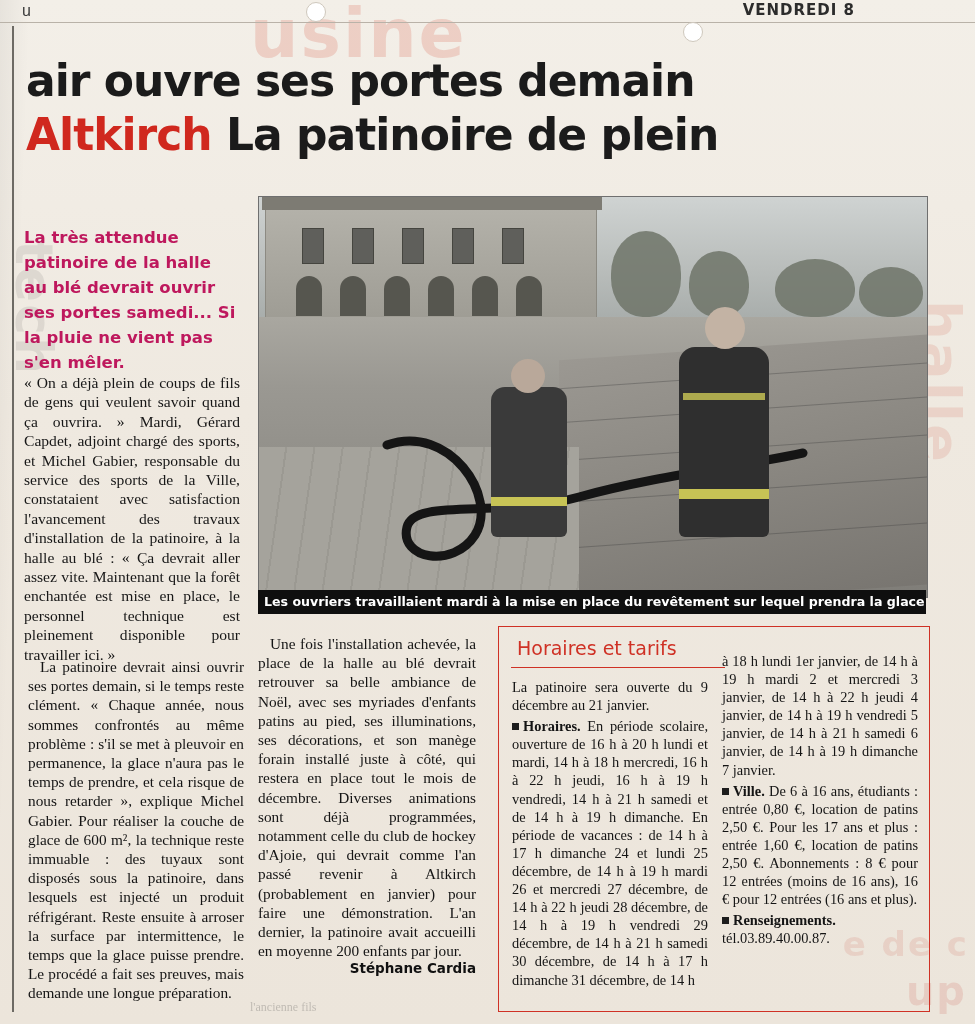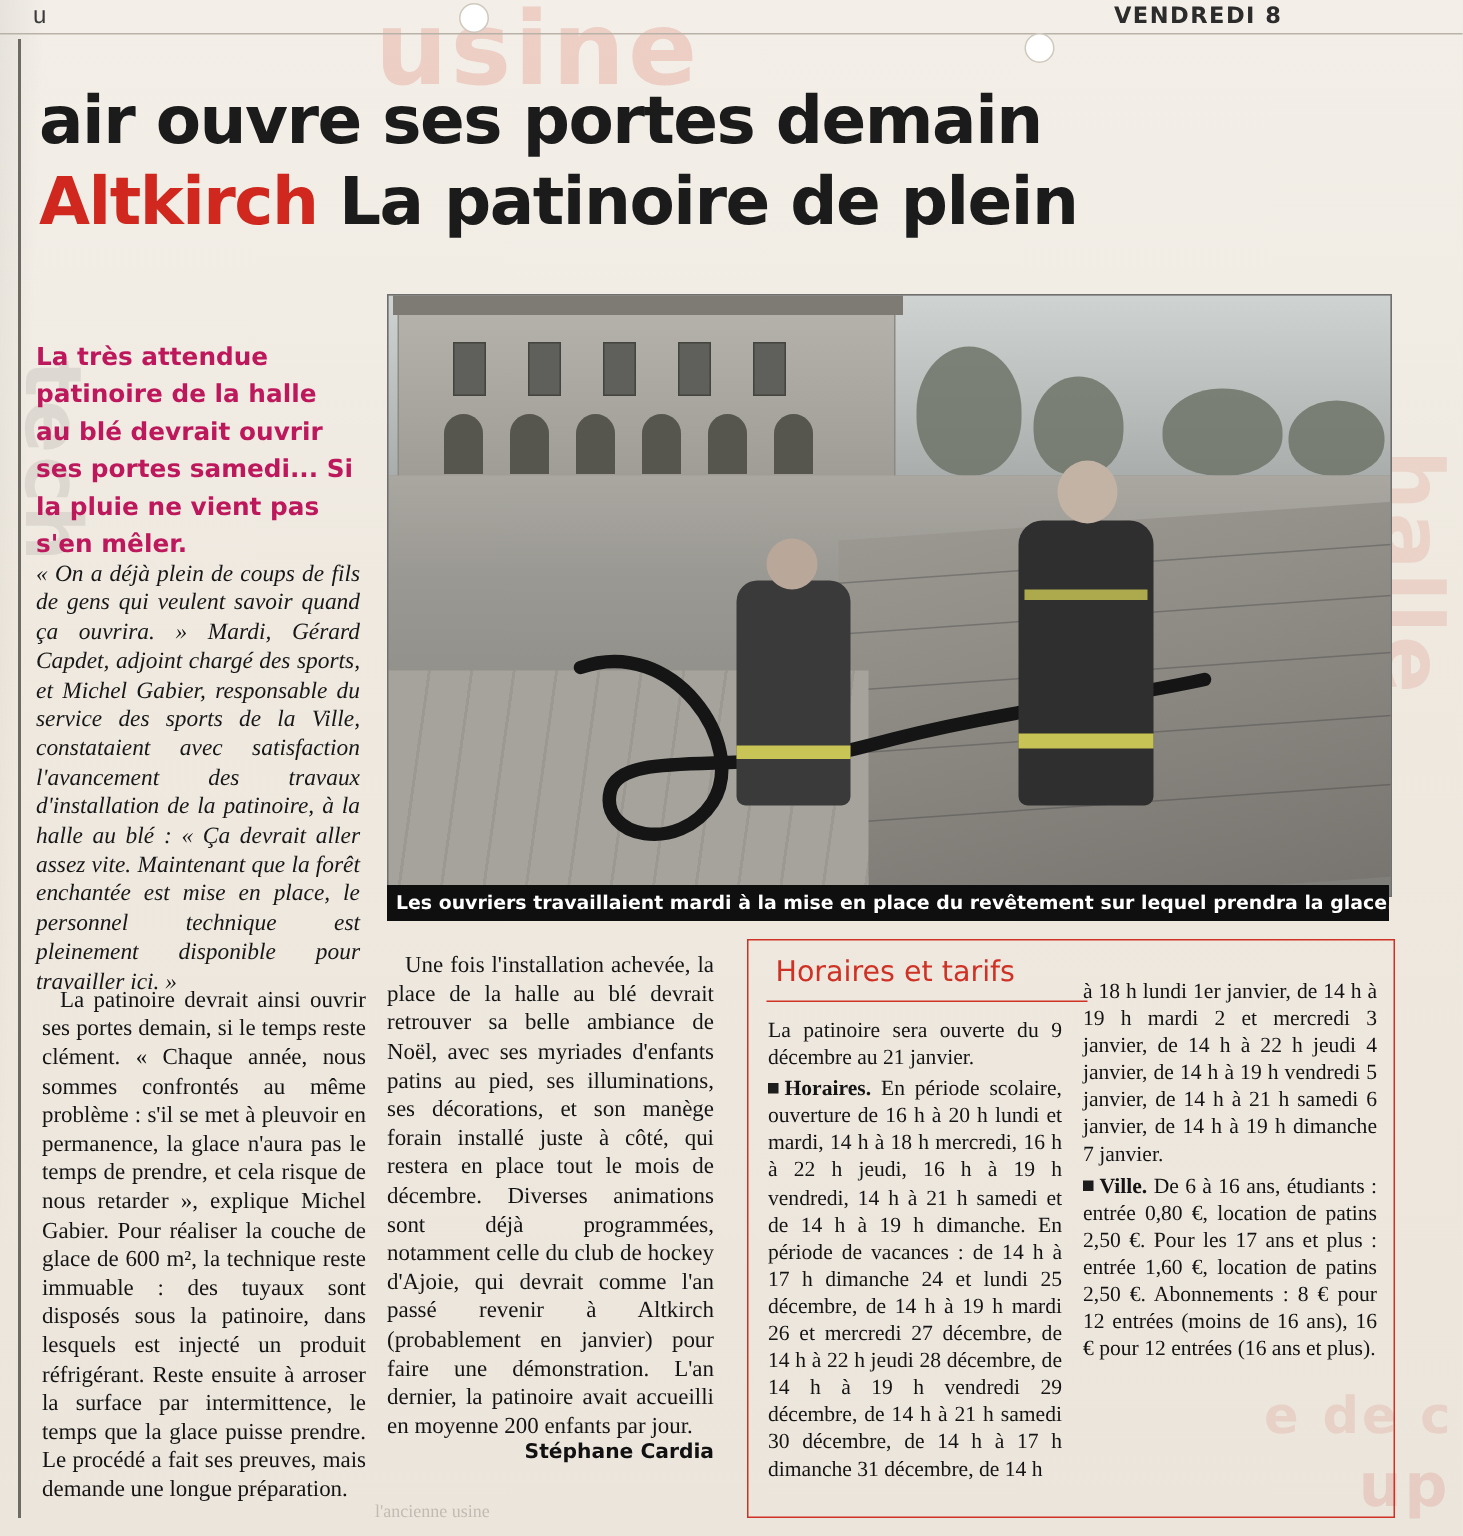--- a/index.html
+++ b/index.html
@@ -76,21 +76,20 @@
   .chapeau{
     position:absolute;left:24px;top:198px;width:212px;
     font-family:"DejaVu Sans", sans-serif;
     font-weight:bold;font-size:16.5px;line-height:25px;color:#be185d;margin-top:27px;
   }
 
   
   .pullquote{
     position:absolute;left:24px;top:373px;width:216px;
     font-size:15.6px;line-height:19.4px;color:#171717;text-align:justify;
-    font-style:italic;
   }
 
   
   .photo{
     position:absolute;left:258px;top:196px;width:668px;height:400px;
     overflow:hidden;background:#8d8f8c;border:1px solid #6f6f6f;
   }
   .sky{position:absolute;left:0;top:0;width:100%;height:120px;
     background:linear-gradient(180deg,#cfd3d2 0%,#b9bdbb 60%,#a9aeac 100%);}
   .bldg{position:absolute;left:6px;top:8px;width:330px;height:126px;
@@ -256,15 +255,19 @@
     <span>En période scolaire, ouverture de 16 h à 20 h lundi et mardi, 14 h à 18 h mercredi, 16 h à 22 h jeudi, 16 h à 19 h vendredi, 14 h à 21 h samedi et de 14 h à 19 h dimanche. En période de vacances : de 14 h à 17 h dimanche 24 et lundi 25 décembre, de 14 h à 19 h mardi 26 et mercredi 27 décembre, de 14 h à 22 h jeudi 28 décembre, de 14 h à 19 h vendredi 29 décembre, de 14 h à 21 h samedi 30 décembre, de 14 h à 17 h dimanche 31 décembre, de 14 h</span>
   </p>
 </div>
 
 <div class="boxcol bc2">
     <p style="text-indent: 0px; margin: 0px 0px 3px;">à 18 h lundi 1er janvier, de 14 h à 19 h mardi 2 et mercredi 3 janvier, de 14 h à 22 h jeudi 4 janvier, de 14 h à 19 h vendredi 5 janvier, de 14 h à 21 h samedi 6 janvier, de 14 h à 19 h dimanche 7 janvier.</p>
   <p>
     <span class="sq"></span><span class="bold">Ville.</span>
     <span>De 6 à 16 ans, étudiants : entrée 0,80 €, location de patins 2,50 €. Pour les 17 ans et plus : entrée 1,60 €, location de patins 2,50 €. Abonnements : 8 € pour 12 entrées (moins de 16 ans), 16 € pour 12 entrées (16 ans et plus).</span>
   </p>
-</div>
-
-<div class="bottomsmudge">l'ancienne usine</div>
+  <p>
+    <span class="sq"></span><span class="bold">Renseignements.</span>
+    <span>tél.03.89.40.00.87.</span>
+  </p>
+</div>
+
+<div class="bottomsmudge">l'ancienne fils</div>
 
 </body></html>

